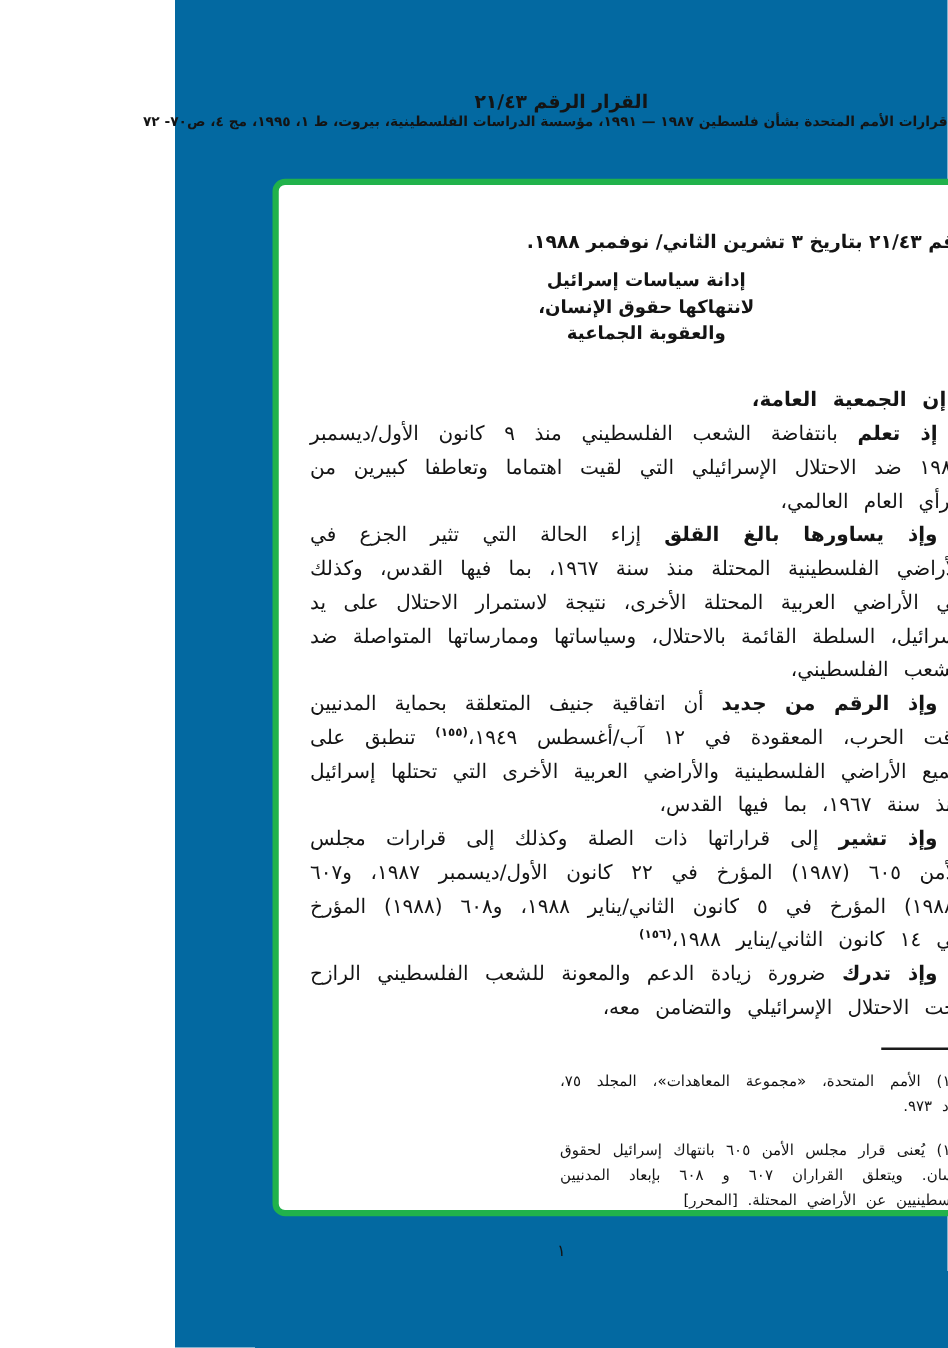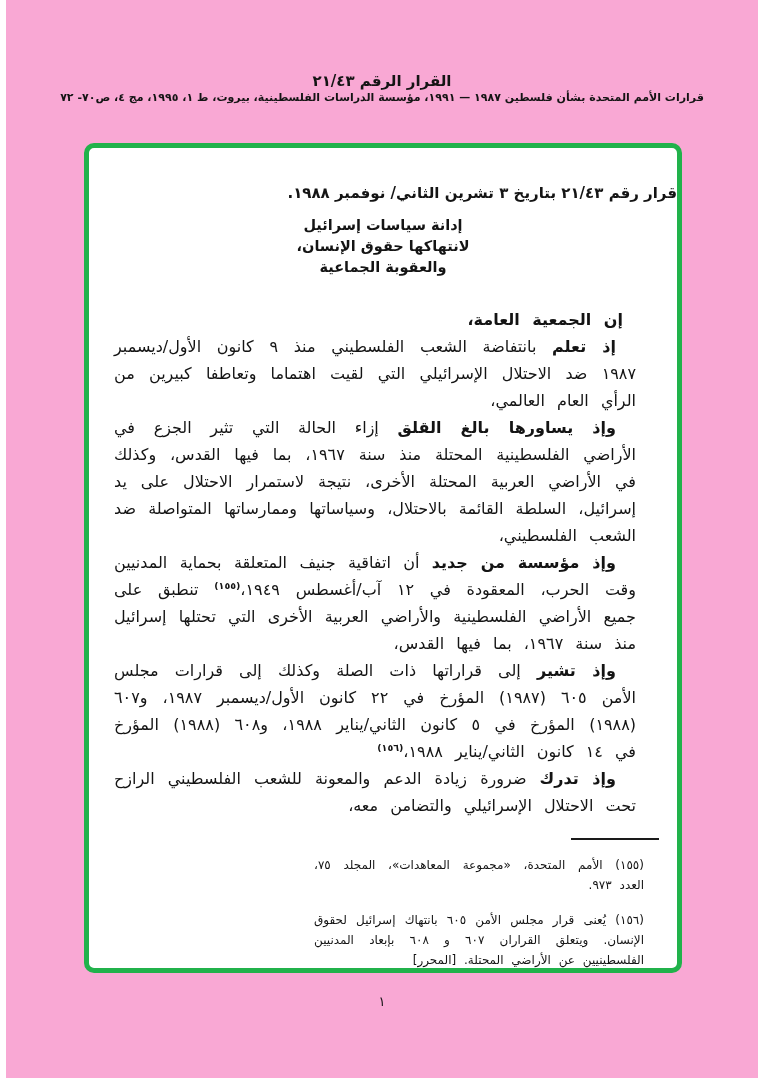--- a/index.html
+++ b/index.html
@@ -4,21 +4,21 @@
 <style>
   html,body{margin:0;padding:0;background:#ffffff;}
   body{
     width:758px;height:1078px;
     font-family:"DejaVu Sans",sans-serif;
     direction:rtl;
     color:#141414;
     position:relative;
     overflow:hidden;
   }
-  .page{position:relative;width:752px;height:1078px;background:#f9a8d4;}
+  .page{position:relative;width:618px;height:1078px;background:#0369a1;}
 
   .header-title{
     position:absolute;top:72px;left:0;right:0;
     text-align:center;font-weight:bold;font-size:15px;
     letter-spacing:0;
   }
   .citation{
     position:absolute;top:91px;left:0;right:0;
     text-align:center;font-weight:bold;font-size:11px;
     white-space:nowrap;
@@ -84,21 +84,21 @@
     <div class="subtitle">
         <p>إدانة سياسات إسرائيل</p>
         <p>لانتهاكها حقوق الإنسان،</p>
         <p>والعقوبة الجماعية</p>
       </div>
 
     <div class="body-text">
         <p class="opening"><b>إن الجمعية العامة،</b></p>
         <p><b>إذ تعلم</b><span> بانتفاضة الشعب الفلسطيني منذ ٩ كانون الأول/ديسمبر ١٩٨٧ ضد الاحتلال الإسرائيلي التي لقيت اهتماما وتعاطفا كبيرين من الرأي العام العالمي،</span></p>
         <p><b>وإذ يساورها بالغ القلق</b><span> إزاء الحالة التي تثير الجزع في الأراضي الفلسطينية المحتلة منذ سنة ١٩٦٧، بما فيها القدس، وكذلك في الأراضي العربية المحتلة الأخرى، نتيجة لاستمرار الاحتلال على يد إسرائيل، السلطة القائمة بالاحتلال، وسياساتها وممارساتها المتواصلة ضد الشعب الفلسطيني،</span></p>
-        <p><b>وإذ مؤسسة من جديد</b><span> أن اتفاقية جنيف المتعلقة بحماية المدنيين وقت الحرب، المعقودة في ١٢ آب/أغسطس ١٩٤٩،</span><sup>(١٥٥)</sup><span> تنطبق على جميع الأراضي الفلسطينية والأراضي العربية الأخرى التي تحتلها إسرائيل منذ سنة ١٩٦٧، بما فيها القدس،</span></p>
+        <p><b>وإذ الرقم من جديد</b><span> أن اتفاقية جنيف المتعلقة بحماية المدنيين وقت الحرب، المعقودة في ١٢ آب/أغسطس ١٩٤٩،</span><sup>(١٥٥)</sup><span> تنطبق على جميع الأراضي الفلسطينية والأراضي العربية الأخرى التي تحتلها إسرائيل منذ سنة ١٩٦٧، بما فيها القدس،</span></p>
         <p><b>وإذ تشير</b><span> إلى قراراتها ذات الصلة وكذلك إلى قرارات مجلس الأمن ٦٠٥ (١٩٨٧) المؤرخ في ٢٢ كانون الأول/ديسمبر ١٩٨٧، و٦٠٧ (١٩٨٨) المؤرخ في ٥ كانون الثاني/يناير ١٩٨٨، و٦٠٨ (١٩٨٨) المؤرخ في ١٤ كانون الثاني/يناير ١٩٨٨،</span><sup>(١٥٦)</sup></p>
         <p><b>وإذ تدرك</b><span> ضرورة زيادة الدعم والمعونة للشعب الفلسطيني الرازح تحت الاحتلال الإسرائيلي والتضامن معه،</span></p>
       </div>
 
     <div class="fn-area">
       <div class="fn-rule"></div>
       <div class="footnotes">
           <p>(١٥٥) الأمم المتحدة، «مجموعة المعاهدات»، المجلد ٧٥، العدد ٩٧٣.</p>
           <p>(١٥٦) يُعنى قرار مجلس الأمن ٦٠٥ بانتهاك إسرائيل لحقوق الإنسان. ويتعلق القراران ٦٠٧ و ٦٠٨ بإبعاد المدنيين الفلسطينيين عن الأراضي المحتلة. [المحرر]</p>
         </div>

